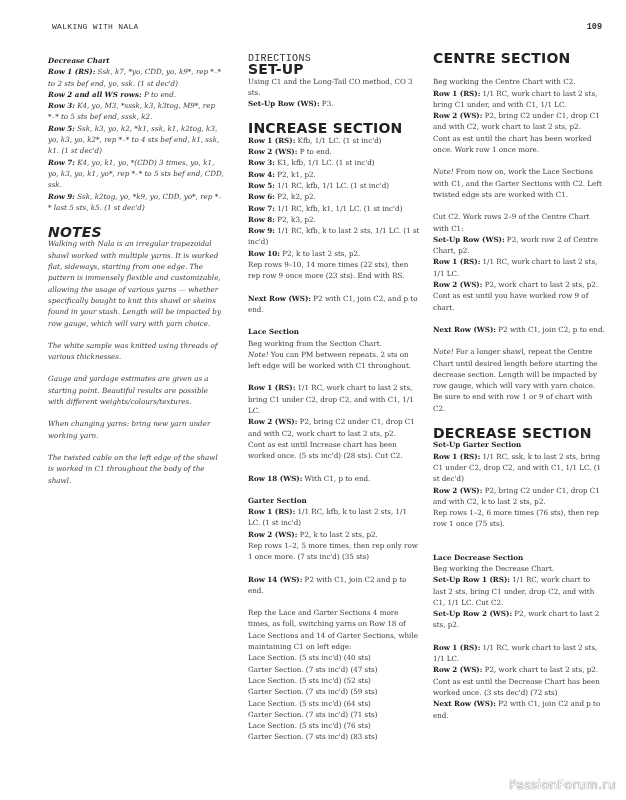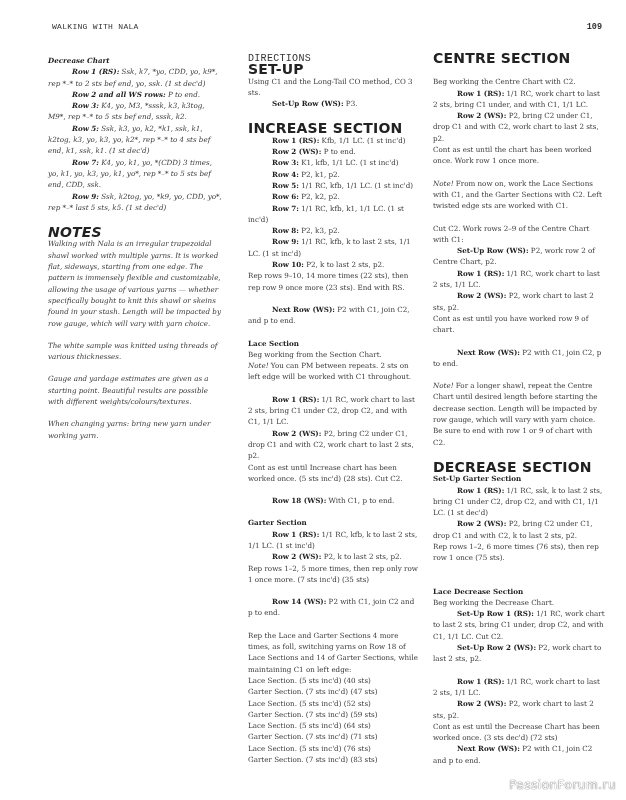--- a/index.html
+++ b/index.html
@@ -8,21 +8,21 @@
   .running-head { position:absolute; top:22px; left:52px; font-family:"Liberation Mono", monospace;
                   font-size:8px; letter-spacing:0.3px; color:#333; }
   .page-num { position:absolute; top:22px; right:24px; font-family:"Liberation Mono", monospace;
               font-size:8.5px; color:#333;font-weight:bold; }
   .col { position:absolute; top:55px; font-size:7.15px; line-height:11.3px; }
   .col1 { left:48px; width:176px;font-style:italic; }
   .col2 { left:248px; width:172px; top:53px; }
   .col3 { left:433px; width:172px; top:53px; }
   .col p { margin:0; }
   .col .gap { height:11px; }
-  .b { font-weight:bold; color:#222;margin-left:24px; }
+  .b { font-weight:bold; color:#222; }
   .i { font-style:italic; }
   .sub { font-weight:bold; color:#222; }
   .h-section { font-family:"DejaVu Sans", sans-serif; font-weight:bold; font-size:14px;
                color:#222; letter-spacing:0.2px; margin:0 0 7px 0; }
   .h-directions { font-family:"Liberation Mono", monospace; font-size:10px; color:#333;
                   letter-spacing:0.3px; margin:0 0 14px 0; }
   .watermark { position:absolute; right:10px; bottom:8px; font-family:"DejaVu Sans", sans-serif;
                font-size:12px; color:#ffffff; text-shadow:0 0 1px #666, 0 0 1px #666; letter-spacing:0.5px; }
 </style>
 </head>
@@ -42,20 +42,21 @@
   <div class="gap" style="height:14px"></div>
   <p class="h-section">NOTES</p>
   <p>Walking with Nala is an irregular trapezoidal shawl worked with multiple yarns. It is worked flat, sideways, starting from one edge. The pattern is immensely flexible and customizable, allowing the usage of various yarns — whether specifically bought to knit this shawl or skeins found in your stash. Length will be impacted by row gauge, which will vary with yarn choice.</p>
   <div class="gap"></div>
   <p>The white sample was knitted using threads of various thicknesses.</p>
   <div class="gap"></div>
   <p>Gauge and yardage estimates are given as a starting point. Beautiful results are possible with different weights/colours/textures.</p>
   <div class="gap"></div>
   <p>When changing yarns: bring new yarn under working yarn.</p>
   <div class="gap"></div>
+  <p>The twisted cable on the left edge of the shawl is worked in C1 throughout the body of the shawl.</p>
 </div>
 
 <div class="col col2">
   <p class="h-directions">DIRECTIONS</p>
   <p class="h-section">SET-UP</p>
   <p>Using C1 and the Long-Tail CO method, CO 3 sts.</p>
   <p><span class="b">Set-Up Row (WS):</span><span> P3.</span></p>
   <div class="gap" style="height:14px"></div>
   <p class="h-section">INCREASE SECTION</p>
   <p><span class="b">Row 1 (RS):</span><span> Kfb, 1/1 LC. (1 st inc'd)</span></p>

